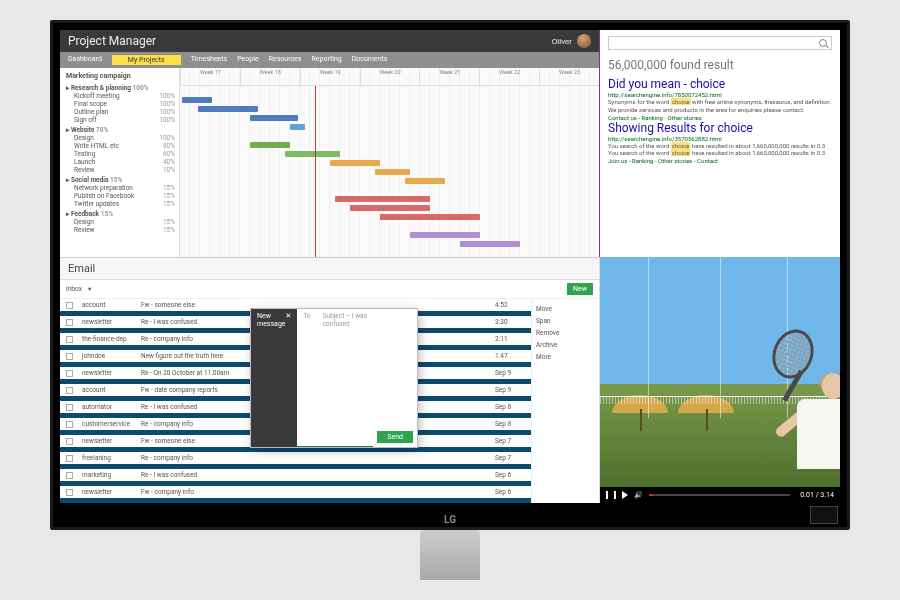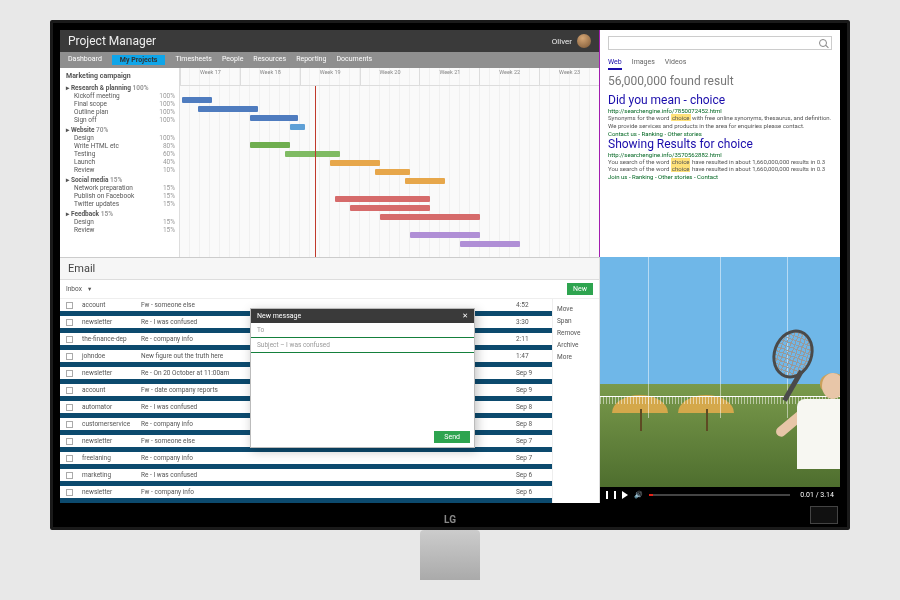--- a/index.html
+++ b/index.html
@@ -7,21 +7,21 @@
   .monitor { position: absolute; left: 50px; top: 20px; width: 800px; height: 510px; background: #000; border: 3px solid #1a1a1a; border-radius: 2px; }
   .bezel-logo { position: absolute; bottom: 2px; left: 50%; transform: translateX(-50%); color: #888; font-size: 10px; font-weight: bold; }
   .stand { position: absolute; left: 50%; top: 530px; transform: translateX(-50%); width: 60px; height: 50px; background: linear-gradient(#ccc, #aaa); border-radius: 4px 4px 0 0; }
   .screen { position: absolute; left: 7px; top: 7px; right: 7px; bottom: 24px; background: #fff; display: grid; grid-template-columns: 1fr 240px; grid-template-rows: 1fr 1fr; }
   
   .pm { grid-column: 1; grid-row: 1; display: flex; flex-direction: column; font-size: 7px; border-right: 1px solid #a21caf; }
   .pm-title { background: #3a3a3a; color: #eee; padding: 4px 8px; font-size: 12px; display: flex; justify-content: space-between; align-items: center; }
   .pm-user { display: flex; align-items: center; gap: 5px; font-size: 8px; }
   .avatar { width: 14px; height: 14px; border-radius: 50%; background: radial-gradient(circle at 40% 30%, #d4a574, #7a5635); }
   .pm-tabs { background: #8f8f8f; color: #fff; padding: 3px 8px; font-size: 7px; display: flex; gap: 10px; }
-  .pm-tabs span.active { background: #0ea5e9; color: #333; padding: 1px 8px; font-weight: bold; }
+  .pm-tabs span.active { background: #fde047; color: #333; padding: 1px 16px; }
   .pm-body { flex: 1; display: flex; background: #fff; overflow: hidden; }
   .pm-side { width: 120px; border-right: 1px solid #ddd; padding: 4px 4px 4px 6px; font-size: 6.5px; color: #555; }
   .pm-side .proj { font-weight: bold; font-size: 7px; margin-bottom: 4px; }
   .pm-side .grp { font-weight: bold; margin-top: 2px; }
   .pm-side .task { padding-left: 8px; display: flex; justify-content: space-between; }
   .pm-side .pct { color: #999; }
   .gantt { flex: 1; position: relative; background: repeating-linear-gradient(90deg,#fafafa,#fafafa 9px,#f0f0f0 9px,#f0f0f0 10px); }
   .gantt-head { height: 18px; font-size: 5.5px; color: #888; display: flex; border-bottom: 1px solid #ddd; }
   .gantt-head div { flex: 1; text-align: center; border-left: 1px solid #ddd; padding-top: 1px; }
   .bar { position: absolute; height: 6px; border-radius: 1px; }
@@ -41,23 +41,23 @@
   .sres .hl { background: #ffe27a; padding: 0 1px; }
   
   .email { grid-column: 1; grid-row: 2; border-top: 1px solid #ccc; border-right: 1px solid #ddd; background: #fff; font-size: 6.5px; color: #555; display: flex; flex-direction: column; position: relative; }
   .em-title { background: #f6f6f6; padding: 4px 8px; font-size: 11px; color: #444; border-bottom: 1px solid #ddd; }
   .em-bar { display: flex; align-items: center; padding: 3px 6px; gap: 6px; border-bottom: 1px solid #eee; }
   .em-new { background: #2ea44f; color: #fff; padding: 2px 6px; font-size: 7px; margin-left: auto; }
   .em-body { flex: 1; display: flex; overflow: hidden; }
   .em-list { flex: 1; overflow: hidden; }
   .em-row { display: grid; grid-template-columns: 12px 55px 1fr 30px; gap: 4px; padding: 2px 6px; border-bottom: 5px solid #0c4a6e; align-items: center; }
   .chk { width: 7px; height: 7px; border: 1px solid #aaa; }
-  .em-side { width: 47px; border-left: 1px solid #eee; padding: 4px; }
+  .em-side { width: 68px; border-left: 1px solid #eee; padding: 4px; }
   .em-side div { padding: 2px 0; }
-  .compose { position: absolute; left: 190px; top: 50px; width: 225px; height: 140px; background: #fff; border: 1px solid #bbb; box-shadow: 2px 3px 10px rgba(0,0,0,.25); display: flex; flex-direction: column; }
+  .compose { position: absolute; left: 190px; top: 50px; width: 168px; height: 140px; background: #fff; border: 1px solid #bbb; box-shadow: 2px 3px 10px rgba(0,0,0,.25); display: flex; flex-direction: row; }
   .compose-h { background: #3a3a3a; color: #fff; font-size: 7px; padding: 3px 6px; display: flex; justify-content: space-between; }
   .compose-f { border-bottom: 1px solid #15803d; padding: 3px 6px; color: #999; font-size: 6.5px; }
   .compose-body { flex: 1; }
   .compose-send { margin: 4px; align-self: flex-end; background: #2ea44f; color: #fff; padding: 2px 10px; font-size: 7px; }
   
   .video { grid-column: 2; grid-row: 2; background: #000; position: relative; overflow: hidden; }
   .vscene { position: absolute; inset: 0; bottom: 16px; background: linear-gradient(#6fb7e8 0%, #6fb7e8 55%, #7a9a4c 55%, #4e6e2e 100%); }
   .umbrella { position: absolute; bottom: 32%; width: 56px; height: 18px; background: #d4a84b; border-radius: 50% 50% 0 0 / 100% 100% 0 0; }
   .umbrella:after { content: ""; position: absolute; left: 50%; top: 14px; width: 2px; height: 22px; background: #5e4a23; }
   .fence-v { position: absolute; top: 0; bottom: 30%; width: 1px; background: rgba(255,255,255,.5); }
@@ -197,25 +197,20 @@
               <div class="today" style="left: 135px;"></div>
             </div>
         </div>
       </div>
     </div>
 
     <div class="search">
       <div class="search-box">
         <span class="mag"></span>
       </div>
-      <div class="stabs">
-        <span>Web</span>
-        <span>Images</span>
-        <span>Videos</span>
-      </div>
       <div class="scount">56,000,000 found result</div>
       <div class="sres">
         <div class="t"><span>Did you mean - </span><span>choice</span></div>
         <div class="u">http://searchengine.info/7850072452.html</div>
         <div class="d"><span>Synonyms for the word </span><span class="hl">choice</span><span> with free online synonyms, thesaurus, and definition.</span></div>
         <div class="d">We provide services and products in the area for enquiries please contact.</div>
         <div class="u">Contact us - Ranking - Other stories</div>
         <div class="t">Showing Results for choice</div>
         <div class="u">http://searchengine.info/3570562882.html</div>
         <div class="d"><span>You search of the word </span><span class="hl">choice</span><span> have resulted in about 1,660,000,000 results in 0.3</span></div>

